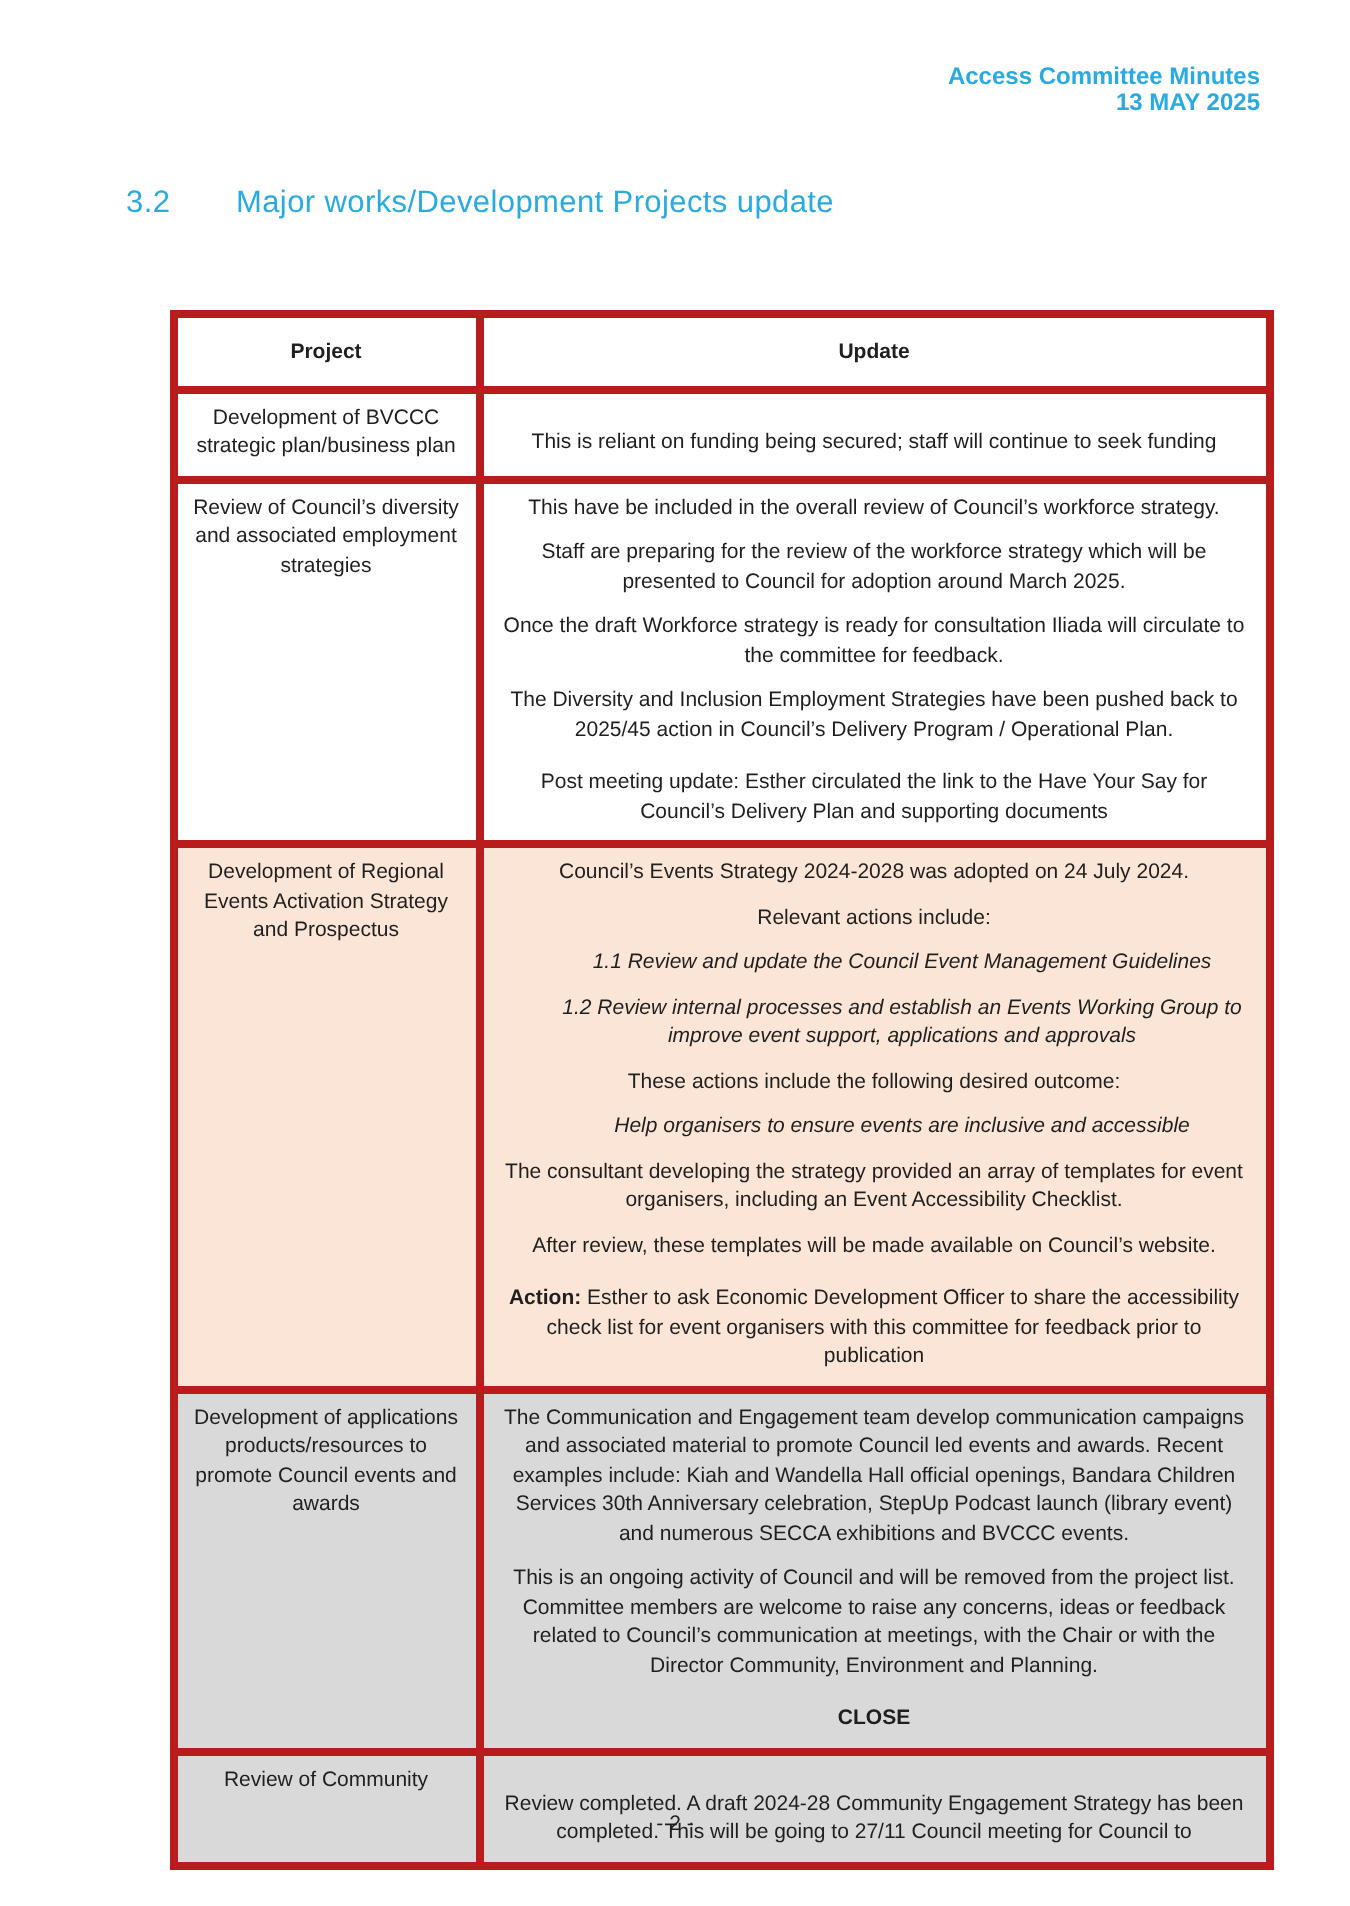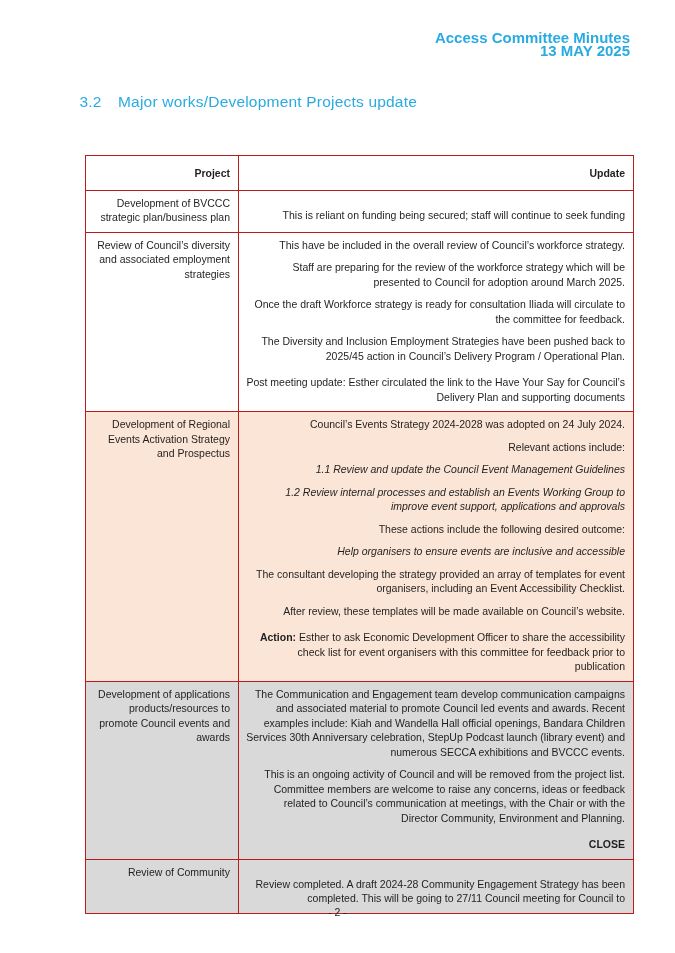--- a/index.html
+++ b/index.html
@@ -8,46 +8,45 @@
     width: 675px; height: 953px;
     margin: 0 auto;
     background: #ffffff;
     font-family: "Liberation Sans", sans-serif;
     color: #1f1f1f;
     overflow: hidden;
   }
   .doc-header {
     position: absolute; top: 32px; right: 45px;
     text-align: right;
-    font-size: 15px; font-weight: bold;
+    font-size: 12px; font-weight: bold;
     line-height: 12.5px;
     color: #29ABE2;
   }
   .section-heading {
     position: absolute; top: 93px; left: 63px;
     display: flex;
     font-size: 15.5px;
     color: #29ABE2;
     letter-spacing: 0.2px;
-    text-align: center;
   }
   .section-number { width: 55px; flex: 0 0 55px; }
   table.projects {
     position: absolute; top: 155px; left: 85px;
     width: 548px;
     border-collapse: collapse;
     table-layout: fixed;
     font-size: 10.5px;
     line-height: 14.5px;
   }
   table.projects th, table.projects td {
-    border: 1px solid #b91c1c;
+    border: 4px solid #b91c1c;
     vertical-align: top;
     padding: 5px 8px 7px 7px;
-    text-align: right;
+    text-align: center;
   }
   table.projects th {
     font-weight: bold;
     padding-top: 10px; padding-bottom: 9px;
   }
   td p { margin: 0 0 8px 0; }
   td p:last-child { margin-bottom: 0; margin-top: 12px; }
   td p.italic-indent { font-style: italic; margin-left: 28px; }
   td p.bold { font-weight: bold; }
   td p strong { font-weight: bold; }

